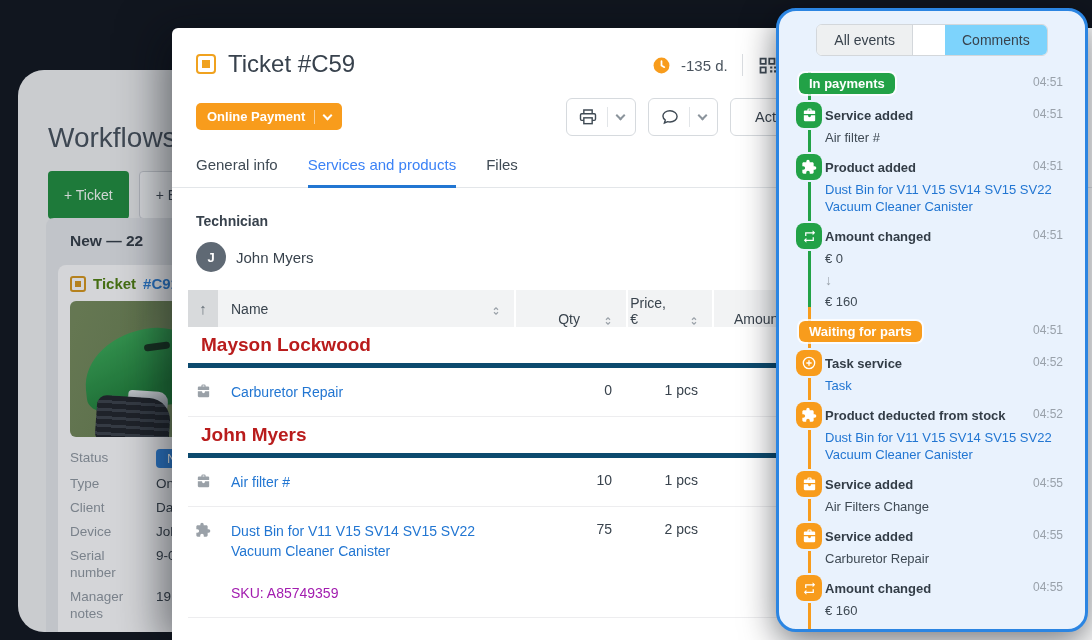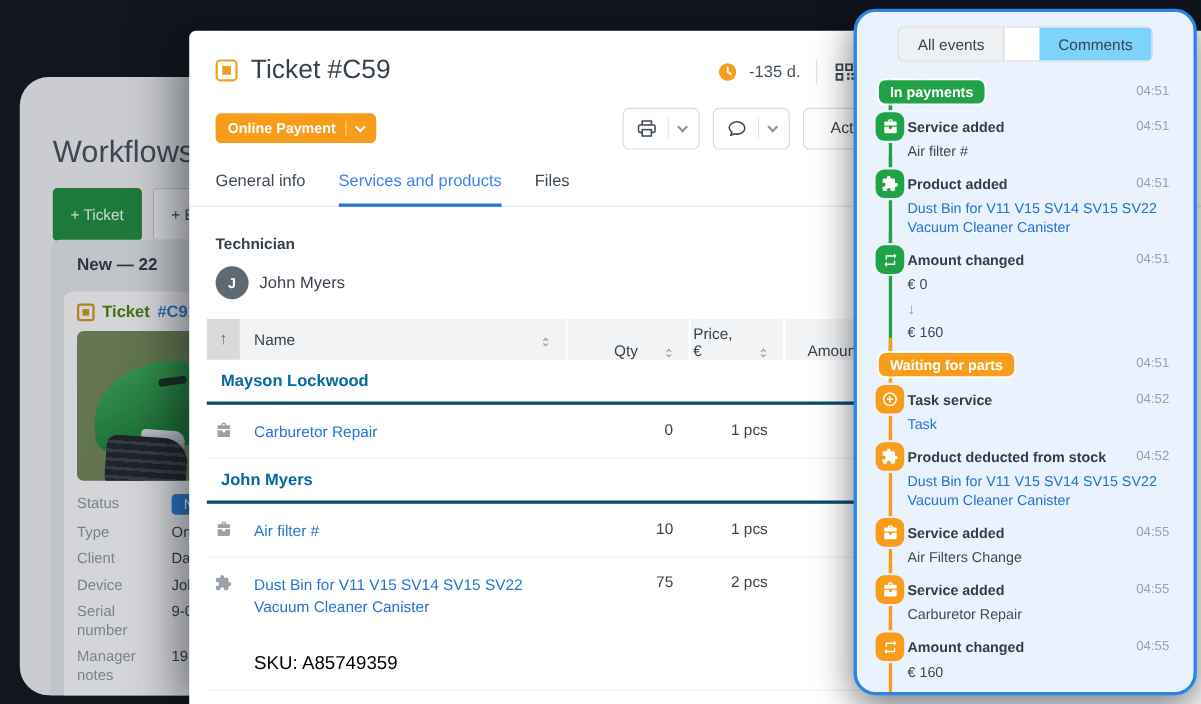--- a/index.html
+++ b/index.html
@@ -107,27 +107,27 @@
   .t-grid { display:grid; grid-template-columns:30px 296px 112px 86px 140px; }
   .t-head { background:#f2f3f4; height:37px; align-items:center; color:#39434d; }
   .th-arrow { background:#d8dadc; height:37px; display:flex; align-items:center; justify-content:center;
               color:#68717a; font-size:15px; }
   .th { display:flex; align-items:flex-end; padding:0 12px; gap:22px; }
   .th.name { justify-content:space-between; padding-left:13px; }
   .th.num { justify-content:flex-end; border-left:2px solid #fff; height:100%; }
   .th.amt { border-left:2px solid #fff; height:100%; padding-left:20px; }
   .sort-icon { color:#9aa1a8; display:flex; }
   .t-group { height:41px; display:flex; align-items:center; padding-left:13px; font-weight:bold;
-             font-size:15px; color:#0369a1; border-bottom:3px solid #0c4a6e; }
+             font-size:19px; color:#b91c1c; border-bottom:5px solid #0c4a6e; }
   .t-row { padding:14px 0; border-bottom:1px solid #ededef; align-items:start; }
   .td-icon { display:flex; justify-content:center; padding-top:1px; color:#9aa1a8; }
   .td-name { padding:0 13px; line-height:20px; }
   .td-name a { color:#2276d2; text-decoration:none; }
   .td-num { text-align:right; padding-right:14px; color:#39434d; }
-  .sku { margin-top:32px; color:#000000; font-size:17px; }
+  .sku { margin-top:22px; color:#a21caf; font-size:14px; }
 
   
   .events-panel { position:absolute; left:776px; top:8px; width:312px; height:624px;
                   background:#e9f2fd; border:3px solid #2b85e2; border-radius:20px; z-index:20;
                   box-shadow:0 10px 34px rgba(4,8,14,.55); overflow:hidden; }
   .ep-tabs { display:flex; width:fit-content; margin:13px auto 0; border:1px solid #d3d7db;
              border-radius:6px; overflow:hidden; background:#fff;gap:32px; }
   .ep-tab { padding:7px 17px; font-size:14px; color:#39434d; background:#7dd3fc; }
   .ep-tab.active { background:#eef0f1; border-right:1px solid #d3d7db; }
   .ep-body { position:relative; margin-top:17px; }

